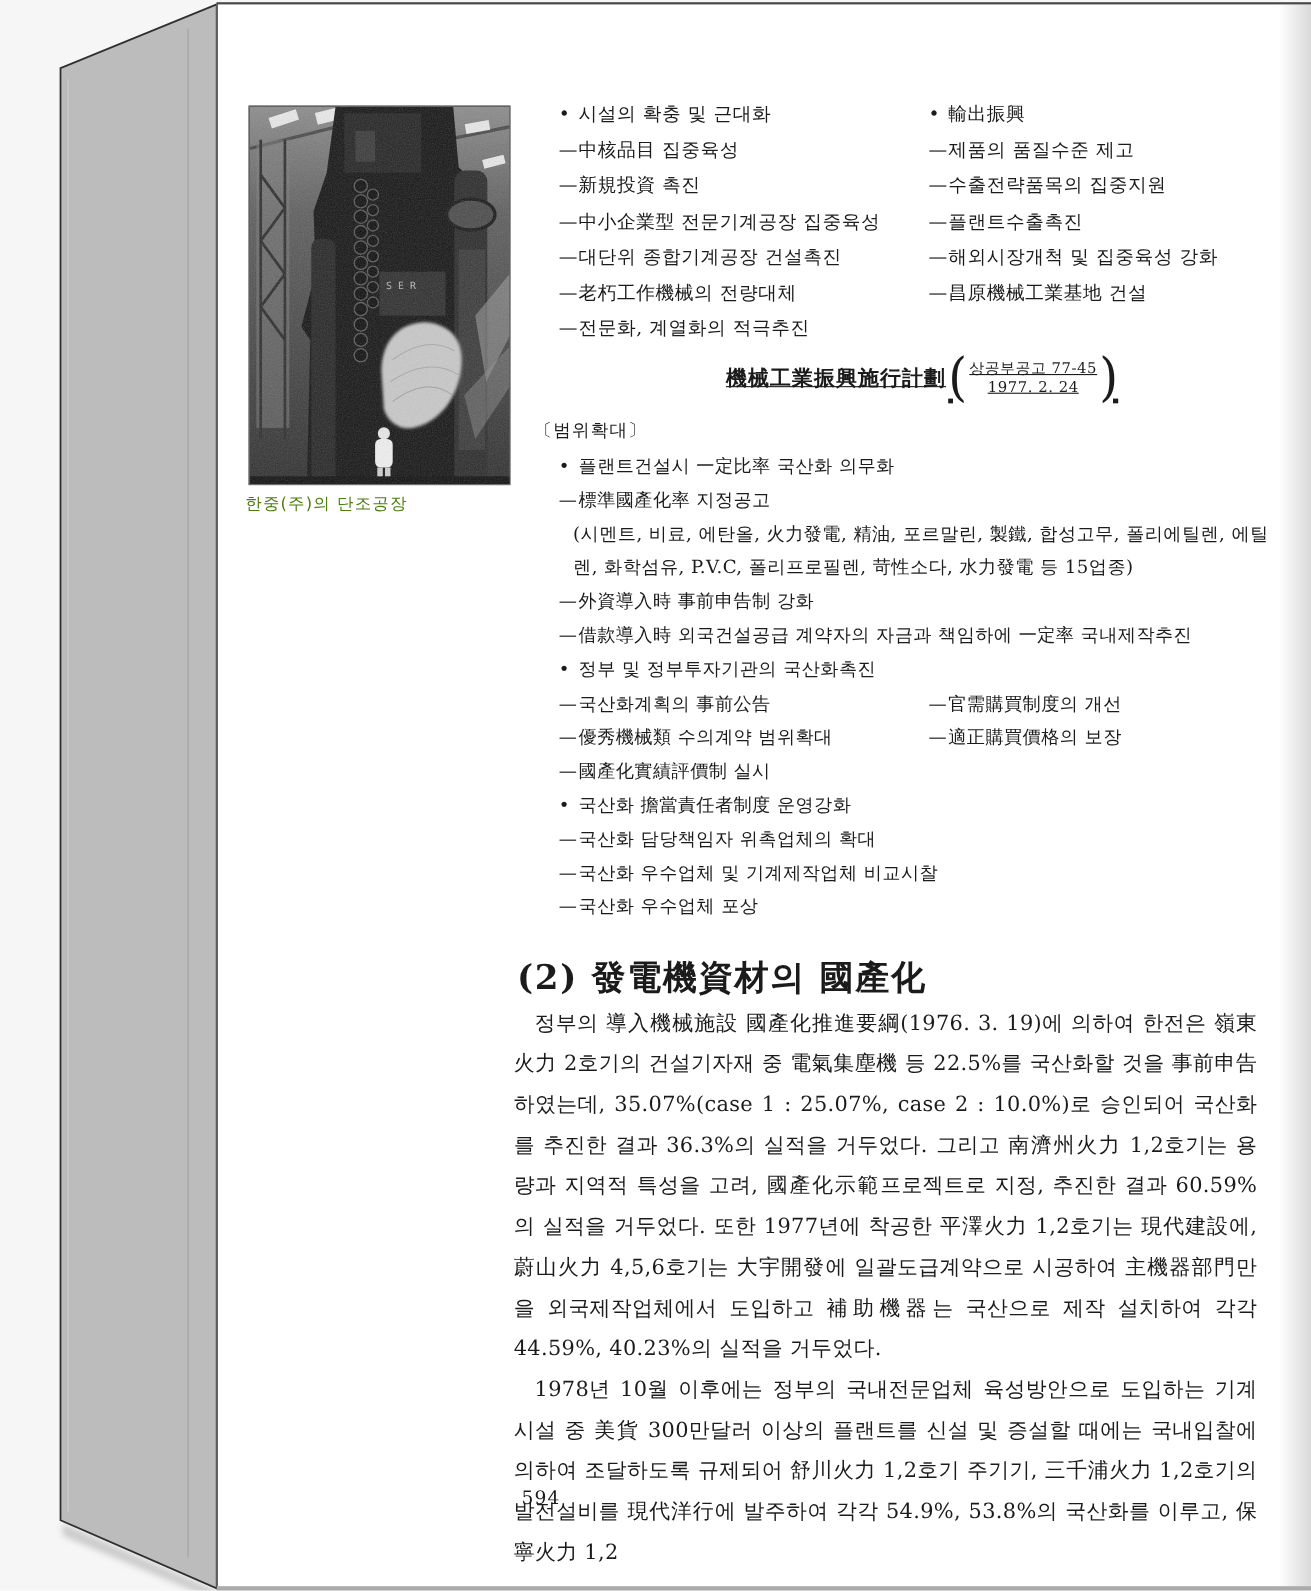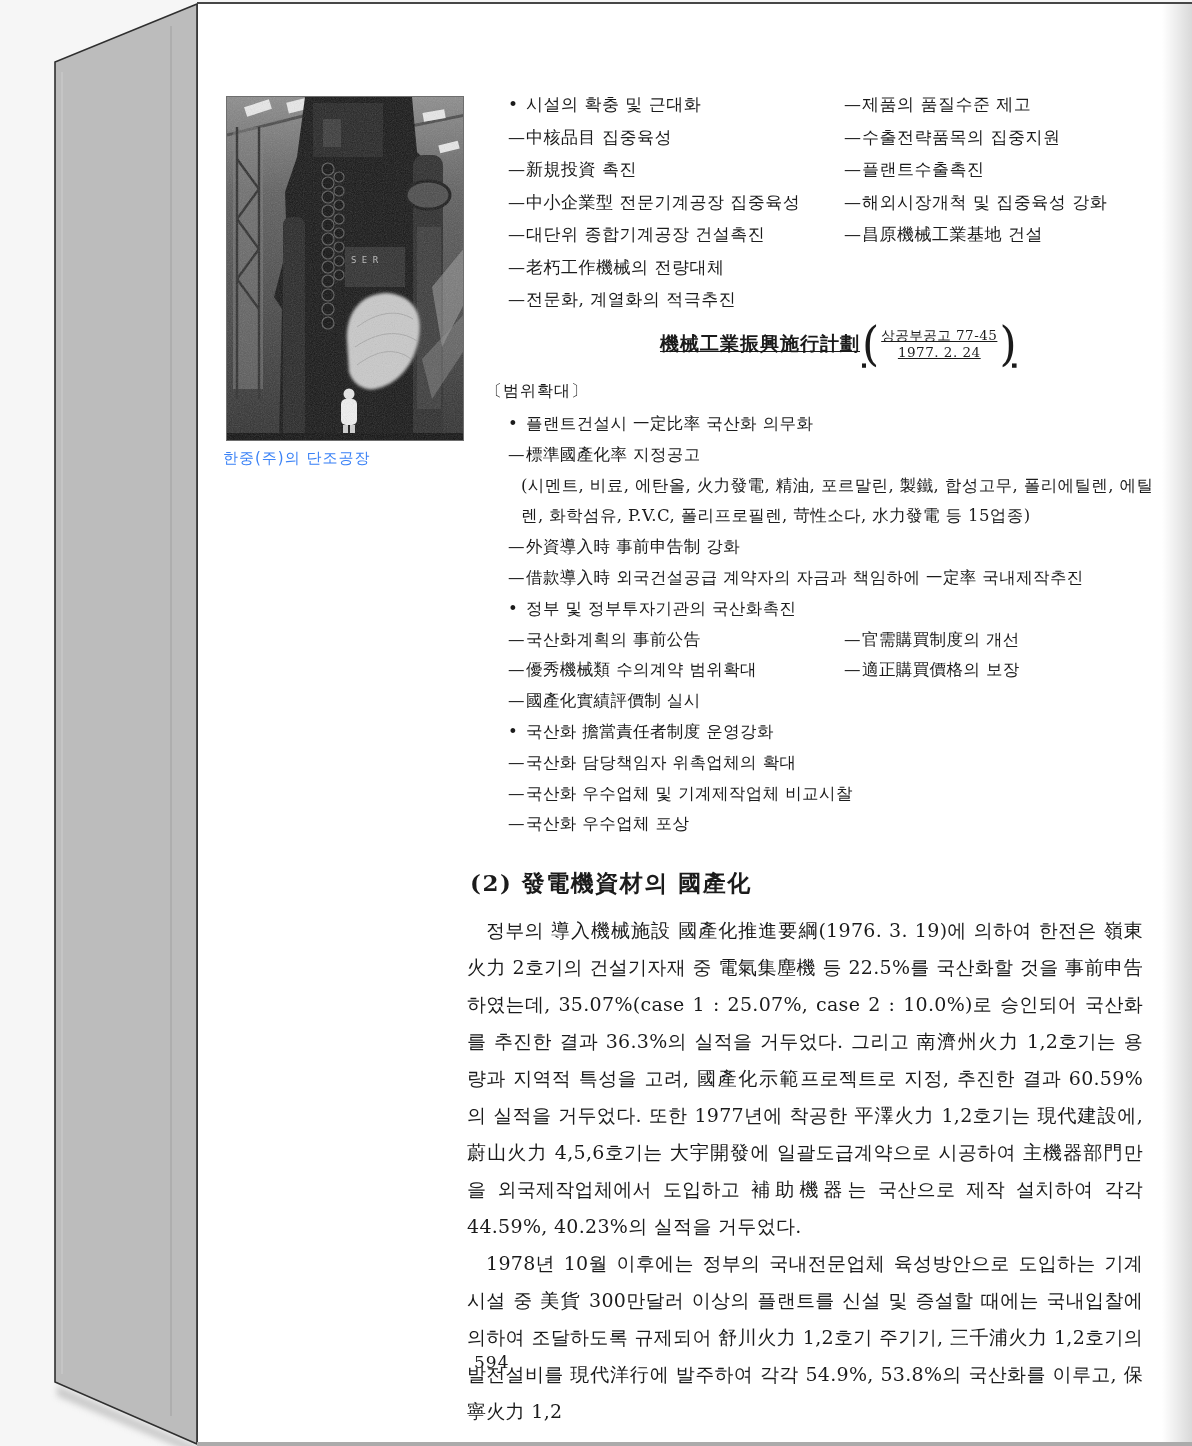--- a/index.html
+++ b/index.html
@@ -32,21 +32,21 @@
     position:absolute; left:197px; top:1442px; width:995px; height:5px;
     background:#ababab; z-index:3;
   }
 
   
   .photo-figure { position:absolute; left:28px; top:92px; width:238px; }
   .photo-frame { width:238px; height:345px; border:1px solid #6e6e6e; background:#444; overflow:hidden; }
   .photo-caption {
     margin-top:8px; margin-left:-3px;
     font-family:"DejaVu Sans","Liberation Sans",sans-serif;
-    font-size:15px; letter-spacing:1px; color:#3b82f6;
+    font-size:15px; letter-spacing:1px; color:#4d7c0f;
   }
 
   
   .top-list { position:absolute; top:84px; list-style:none; font-size:17px; line-height:32.5px; letter-spacing:0.5px; white-space:nowrap; }
   .top-list.left-col  { left:310px; }
   .top-list.right-col { left:646px; }
   .mk { display:inline-block; width:18px; }
 
   
   .plan-title {
@@ -58,21 +58,21 @@
   .pt-stack { display:inline-flex; flex-direction:column; align-items:center; font-size:13.5px; line-height:17.5px; letter-spacing:0.5px; }
 
   
   .loc-label { position:absolute; left:288px; top:377px; font-size:16px; letter-spacing:1px; }
   .loc-list { position:absolute; left:310px; top:405px; width:690px; list-style:none; font-size:16.5px; line-height:30.8px; letter-spacing:0.4px; }
   .loc-list li { position:relative; white-space:nowrap; }
   .loc-list li.note { white-space:normal; padding-left:13px; width:655px; }
   .loc-list li .col-b { position:absolute; left:336px; top:0; }
 
   
-  .section-heading { position:absolute; left:272px; top:864px; font-size:23px; font-weight:bold; letter-spacing:1.5px; }
+  .section-heading { position:absolute; left:272px; top:864px; font-size:31px; font-weight:bold; letter-spacing:1.5px; }
   .body-text { position:absolute; left:269px; top:908px; width:676px; font-size:19px; line-height:37px; text-align:justify; letter-spacing:0.3px; }
   .body-text p { text-indent:1em; }
 
   .page-number { position:absolute; left:276px; top:1348px; font-size:17px; letter-spacing:1px; }
 </style>
 </head>
 <body>
 
 <div class="stage">
 
@@ -185,20 +185,21 @@
       <li><span class="mk">•</span><span>시설의 확충 및 근대화</span></li>
       <li><span class="mk">—</span><span>中核品目 집중육성</span></li>
       <li><span class="mk">—</span><span>新規投資 촉진</span></li>
       <li><span class="mk">—</span><span>中小企業型 전문기계공장 집중육성</span></li>
       <li><span class="mk">—</span><span>대단위 종합기계공장 건설촉진</span></li>
       <li><span class="mk">—</span><span>老朽工作機械의 전량대체</span></li>
       <li><span class="mk">—</span><span>전문화, 계열화의 적극추진</span></li>
     </ul>
 
     <ul class="top-list right-col">
+      <li><span class="mk">•</span><span>輸出振興</span></li>
       <li><span class="mk">—</span><span>제품의 품질수준 제고</span></li>
       <li><span class="mk">—</span><span>수출전략품목의 집중지원</span></li>
       <li><span class="mk">—</span><span>플랜트수출촉진</span></li>
       <li><span class="mk">—</span><span>해외시장개척 및 집중육성 강화</span></li>
       <li><span class="mk">—</span><span>昌原機械工業基地 건설</span></li>
     </ul>
 
     <div class="plan-title">
       <span class="pt-text">機械工業振興施行計劃</span>
       <span class="pt-paren">(</span>

